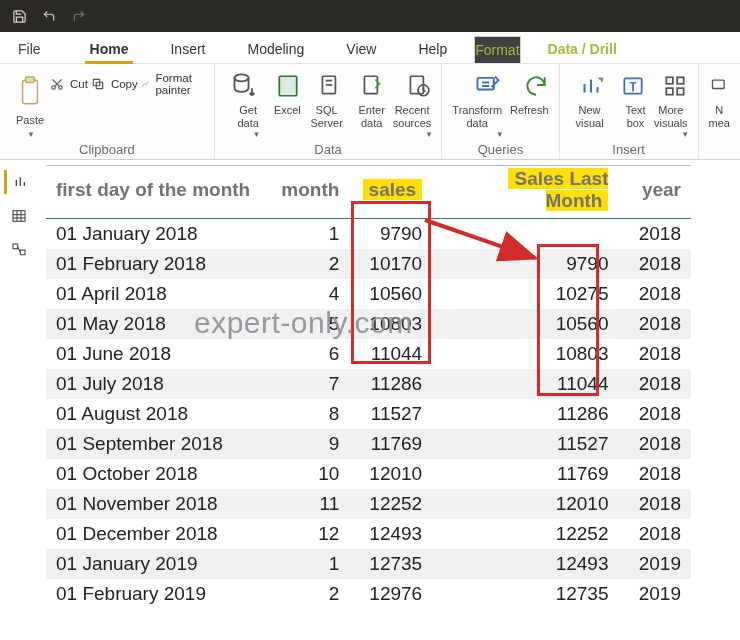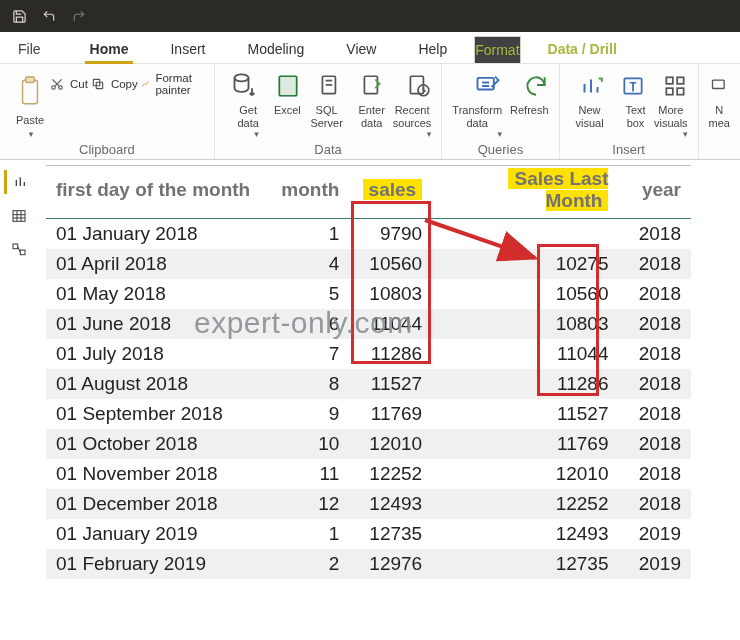--- a/index.html
+++ b/index.html
@@ -324,20 +324,27 @@
     </thead>
     <tbody id="tbody">
         <tr>
           <td>01 January 2018</td>
           <td class="num">1</td>
           <td class="num">9790</td>
           <td class="num"></td>
           <td class="num">2018</td>
         </tr>
         <tr>
+          <td>01 February 2018</td>
+          <td class="num">2</td>
+          <td class="num">10170</td>
+          <td class="num">9790</td>
+          <td class="num">2018</td>
+        </tr>
+        <tr>
           <td>01 April 2018</td>
           <td class="num">4</td>
           <td class="num">10560</td>
           <td class="num">10275</td>
           <td class="num">2018</td>
         </tr>
         <tr>
           <td>01 May 2018</td>
           <td class="num">5</td>
           <td class="num">10803</td>

